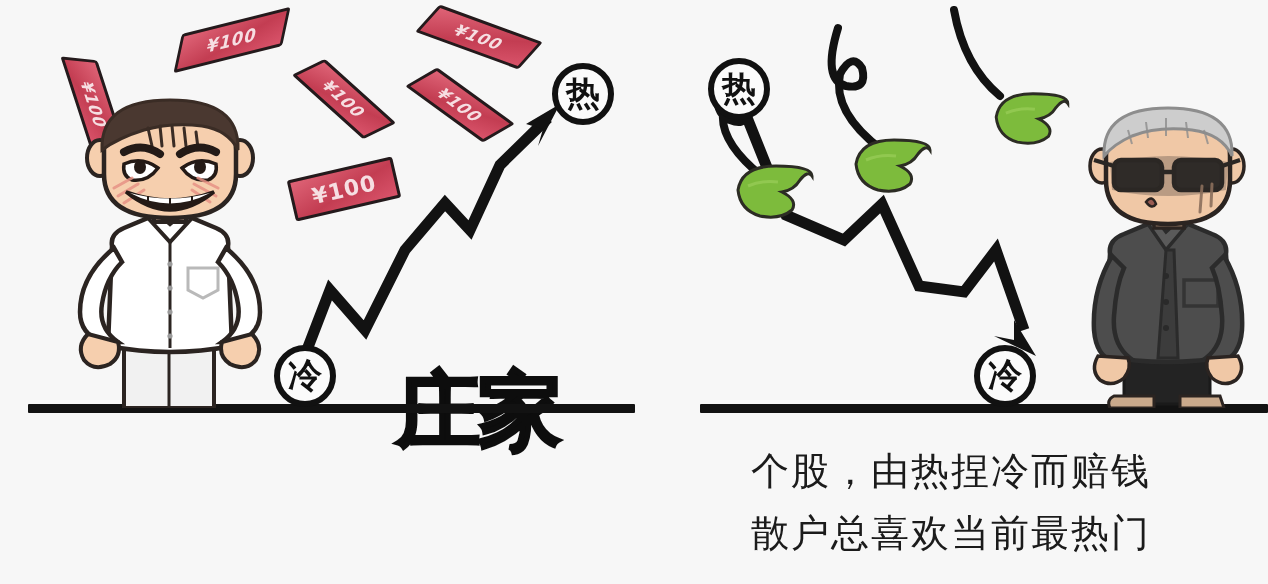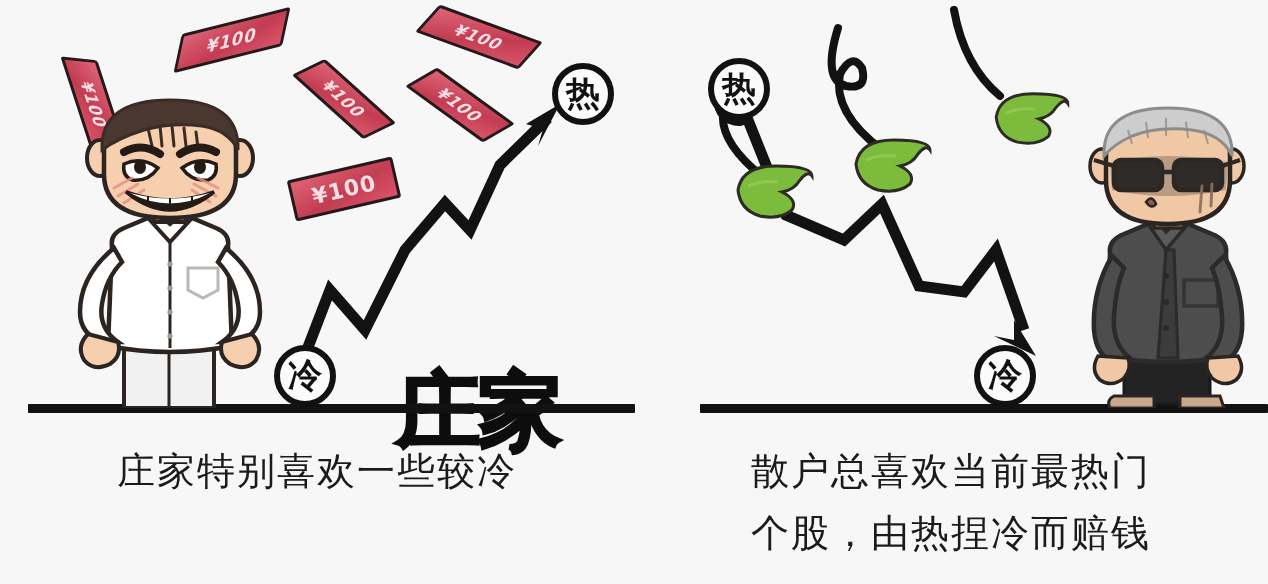--- a/index.html
+++ b/index.html
@@ -223,21 +223,20 @@
     </div>
     <div class="token" id="token-hot-left">
       <span>热</span>
     </div>
 
     <div class="big-label" id="label-zhuangjia">庄家</div>
 
     <div class="ground" id="ground-left"></div>
 
     <div class="caption">
-      <span class="line">庄家特别喜欢一些较冷</span>
     </div>
   </div>
 
   <div class="panel" id="panel-right">
 
     <svg class="svg-layer" viewBox="0 0 634 584">
       <path d="M90 68 Q74 110 96 120 Q116 128 110 104 Q102 88 90 108 Q82 140 130 178" fill="none" stroke="#121212" stroke-width="8" stroke-linecap="round"></path>
       <path d="M204 28 Q188 80 212 86 Q234 90 228 68 Q218 52 206 74 Q198 112 248 150" fill="none" stroke="#121212" stroke-width="8" stroke-linecap="round"></path>
       <path d="M320 10 Q330 66 366 96" fill="none" stroke="#121212" stroke-width="8" stroke-linecap="round"></path>
     </svg>
@@ -328,18 +327,18 @@
       <span>热</span>
     </div>
     <div class="token" id="token-cold-right">
       <span>冷</span>
     </div>
 
 
     <div class="ground" id="ground-right"></div>
 
     <div class="caption">
+      <span class="line">个股，由热捏冷而赔钱</span>
       <span class="line">散户总喜欢当前最热门</span>
-      <span class="line">个股，由热捏冷而赔钱</span>
     </div>
   </div>
 
 </div>
 
 </body></html>

